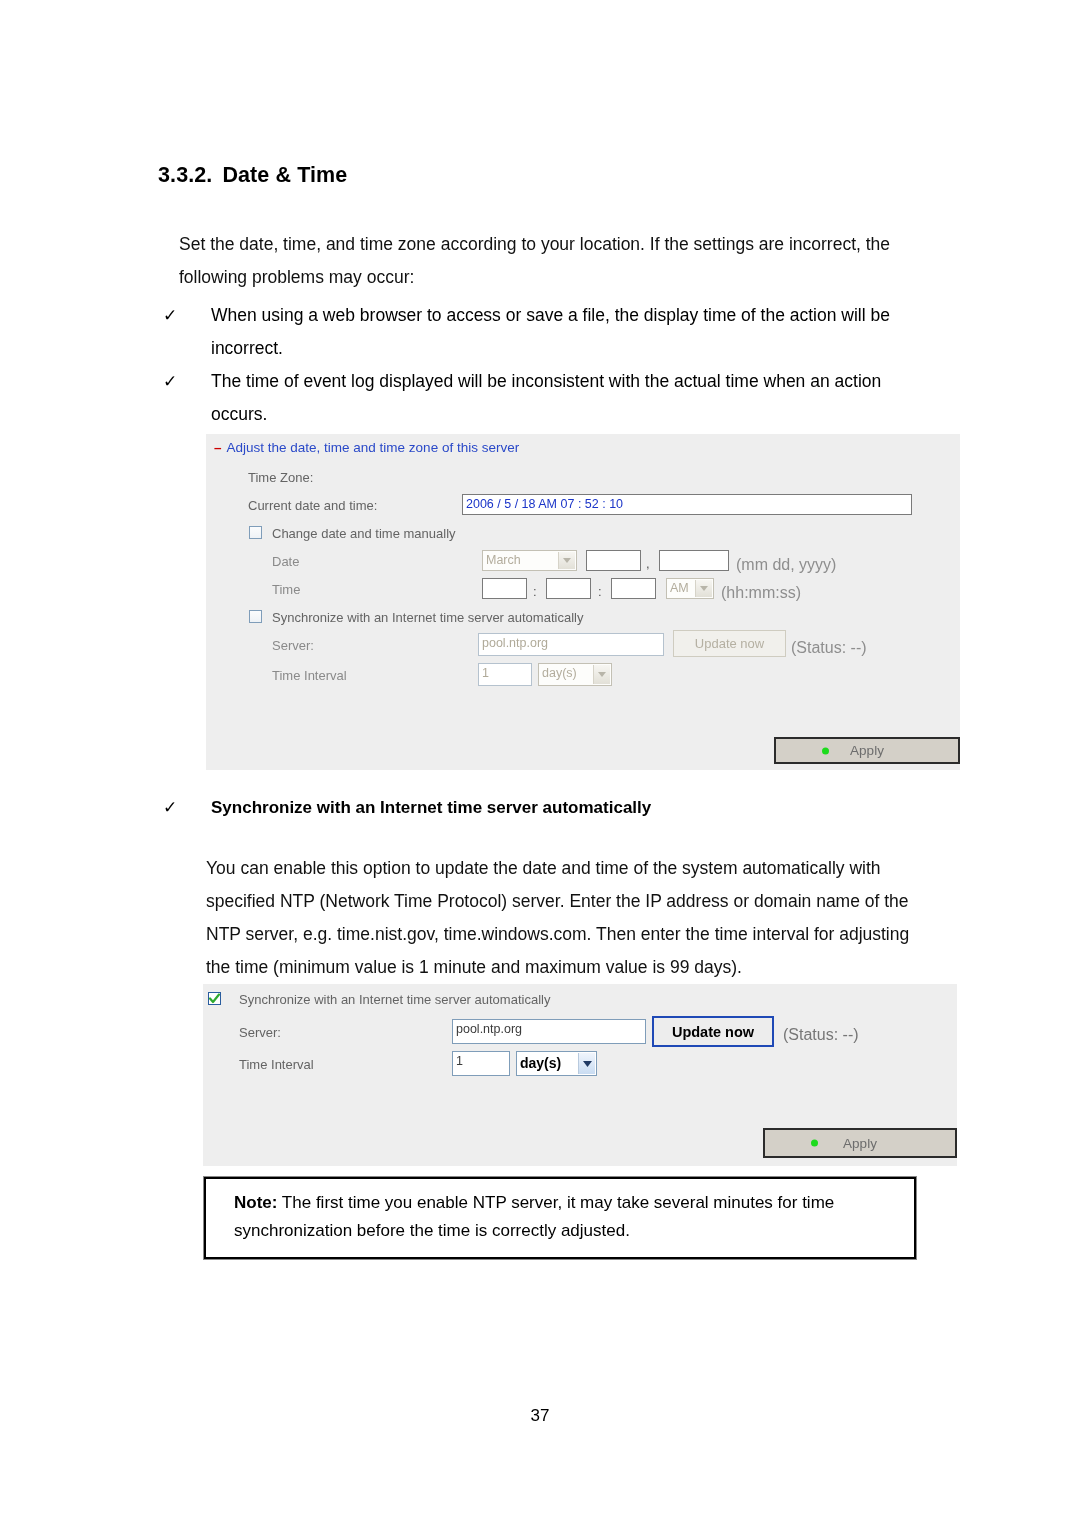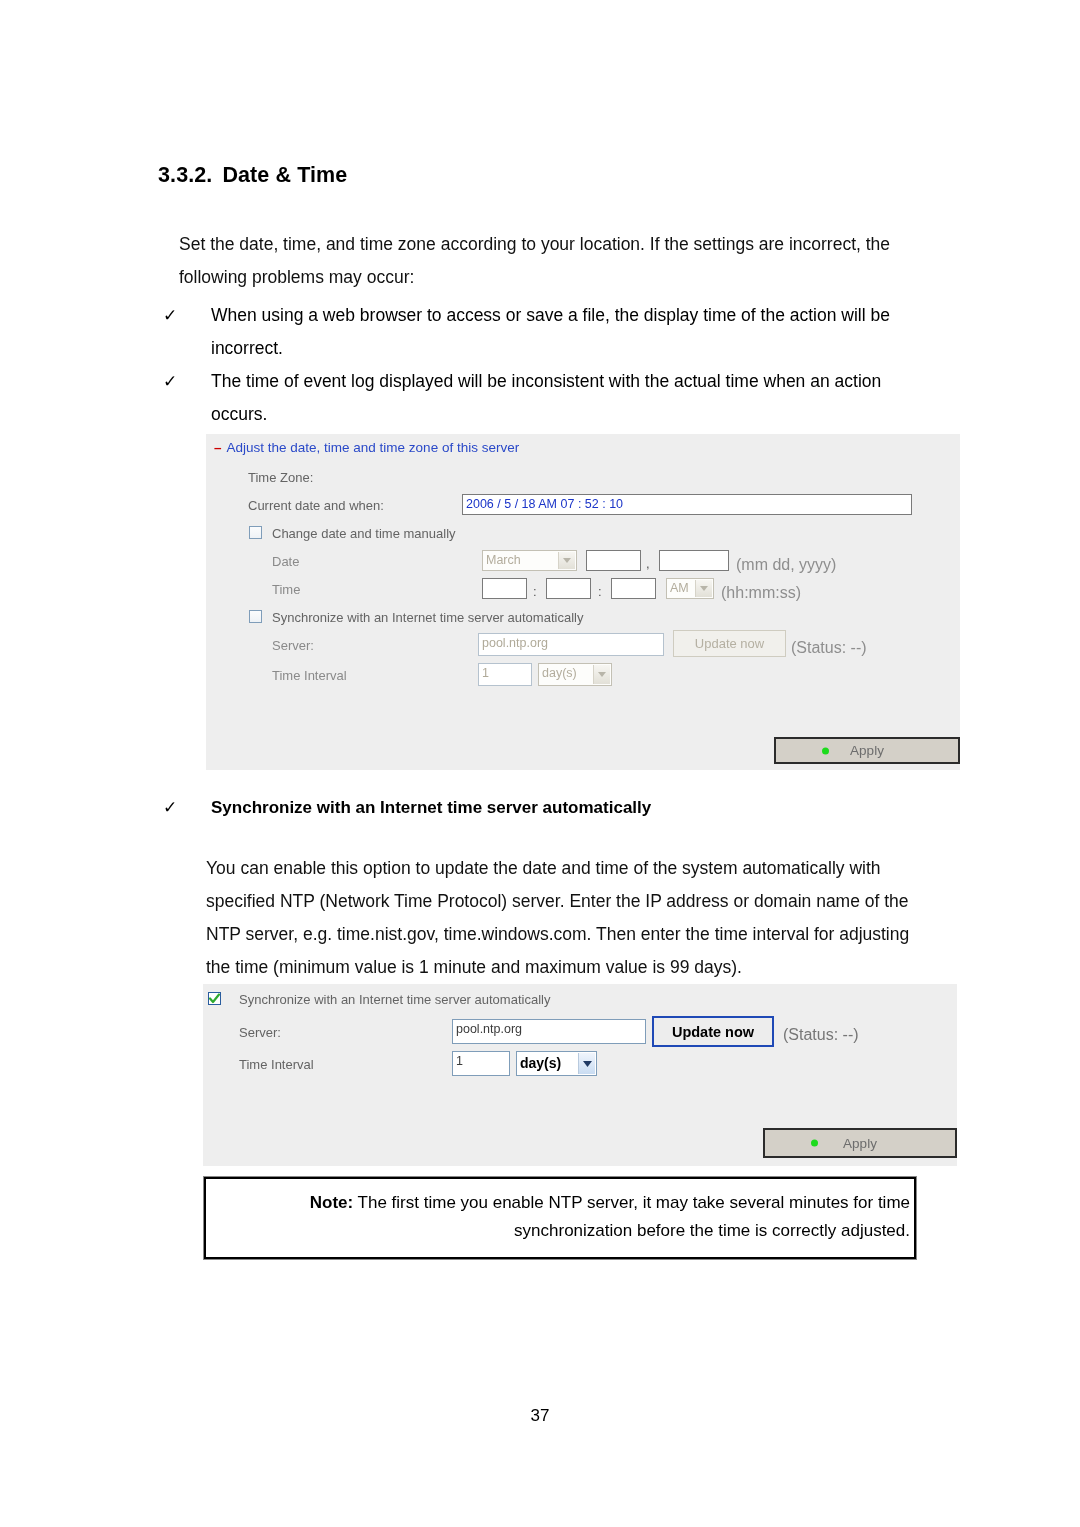--- a/index.html
+++ b/index.html
@@ -83,24 +83,24 @@
     height: 82px;
     border: 2px solid #000;
     box-shadow: 0 0 0 1px #888;
     background: #fff;
     box-sizing: border-box;
   }
   .note-inner {
     position: absolute;
     left: 0; top: 10px;
     width: 100%;
-    text-align: right;
+    text-align: left;
     font-size: 17px;
     line-height: 28px;
-    padding: 0 4px;
+    padding: 0 28px;
     box-sizing: border-box;
   }
   .note-inner b { font-weight: bold; }
 
   .page-number {
     position: absolute;
     left: 0;
     top: 1406px;
     width: 1080px;
     text-align: center;
@@ -285,21 +285,21 @@
   </div>
 
   <div class="uipanel" id="panel-1">
 
     <div class="panel-header">
       <span class="minus">–</span><span>Adjust the date, time and time zone of this server</span>
     </div>
 
     <div class="row-label" style="left:42px; top:36px;">Time Zone:</div>
 
-    <div class="row-label" style="left:42px; top:64px;">Current date and when:</div>
+    <div class="row-label" style="left:42px; top:64px;">Current date and time:</div>
     <div class="tbox bluetext" style="left:256px; top:60px; width:450px; height:21px;">2006 / 5 / 18 AM 07 : 52 : 10</div>
 
     <div class="cbox" style="left:43px; top:92px;"></div>
     <div class="row-label" style="left:66px; top:92px;">Change date and time manually</div>
 
     <div class="row-label dim" style="left:66px; top:120px;">Date</div>
     <div class="sel dim" style="left:276px; top:116px; width:95px; height:21px;">
       <span>March</span>
       <span class="arrowbox">
         <svg width="8" height="5" viewBox="0 0 8 5">

